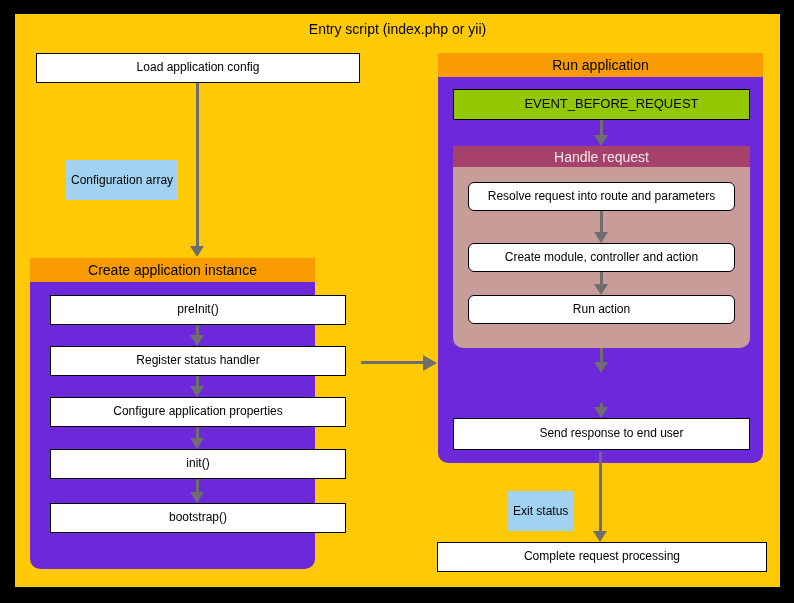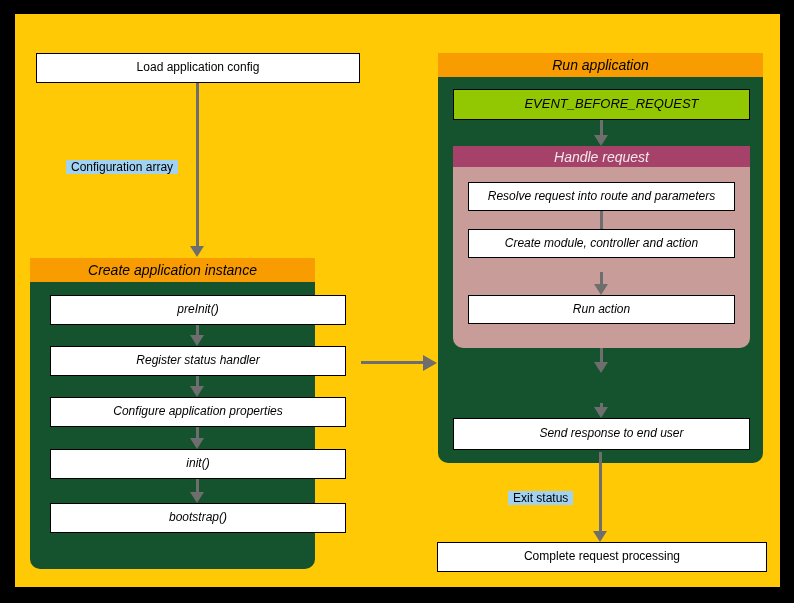--- a/index.html
+++ b/index.html
@@ -17,31 +17,31 @@
     font-size:14px; color:#000;
   }
   .box {
     position:absolute; background:#FFFFFF; border:1px solid #000;
     display:flex; align-items:center; justify-content:center;
     font-size:12px; text-align:center; line-height:1.1;
   }
   .green {
     background:#92C801; font-size:13px;
   }
-  .panel { position:absolute; background:#14532d; border-radius:0 0 10px 10px;font-style:italic; }
+  .panel { position:absolute; background:#6d28d9; border-radius:0 0 10px 10px; }
   .panel-header {
     position:absolute; left:0; top:0; width:100%; height:24px;
     display:flex; align-items:center; justify-content:center; font-size:14px;
   }
   .orange { background:#F89C02; color:#000; }
   .magenta { background:#A64169; color:#F1E9E9; height:21px; }
   .handle-panel { position:absolute; background:#C89D99; border-radius:0 0 10px 10px; }
   .label {
     position:absolute; background:#A2D2F2; color:#000;
-    font-size:12px; padding:0 5px; white-space:nowrap;
+    font-size:12px; padding:13px 5px; white-space:nowrap;
   }
   .varrow { position:absolute; width:3px; background:#6E6E6E; }
   .varrow::after {
     content:""; position:absolute; left:-6px; bottom:-11px; width:0; height:0;
     border-left:7.5px solid transparent; border-right:7.5px solid transparent;
     border-top:11px solid #6E6E6E;
   }
   .harrow { position:absolute; height:3px; background:#6E6E6E; }
   .harrow::after {
     content:""; position:absolute; right:-14px; top:-6.5px; width:0; height:0;
@@ -64,40 +64,41 @@
   
   .arrow-cross { left:346px; top:347px; width:62px; }
 
   
   .right-panel { left:423px; top:39px; width:325px; height:410px; }
   .rwide       { left:15px;  width:297px;padding-left:20px; }
   .ev-before   { top:36px;  height:31px; }
   .rarw        { left:162px; }
   .ra1 { top:67px;  height:15px; }
   .handle-panel{ left:15px; top:93px; width:297px; height:202px; }
-  .hstep       { left:15px; width:267px; height:29px; }
-  .hs1 { top:36px; } .hs2 { top:83px; } .hs3 { top:149px; }
+  .hstep       { left:15px; width:267px; height:29px;border-radius:6px; }
+  .hs1 { top:36px; } .hs2 { top:97px; } .hs3 { top:149px; }
   .harw        { left:147px; }
   .ha1 { top:65px;  height:21px; } .ha2 { top:126px; height:12px; }
   .ra2 { top:295px; height:14px; }
   .ev-after    { top:320px; height:30px; }
   .ra3 { top:350px; height:4px; }
   .send-box    { top:365px; height:32px; }
 
   
   .arrow-exit  { left:584px; top:438px; height:79px; }
   .exit-lbl    { left:493px; top:477px; }
   .complete-box{ left:422px; top:528px; width:330px; height:30px; }
 </style>
 </head>
 <body>
 
 <div class="frame">
   <div class="canvas">
 
+    <div class="title">Entry script (index.php or yii)</div>
 
     <div class="box load-box">Load application config</div>
     <div class="varrow arrow-a1"></div>
     <div class="label config-lbl">Configuration array</div>
 
     <div class="panel left-panel">
       <div class="panel-header orange">Create application instance</div>
       <div class="box lstep ls1">preInit()</div>
       <div class="varrow larw la1"></div>
       <div class="box lstep ls2">Register status handler</div>

